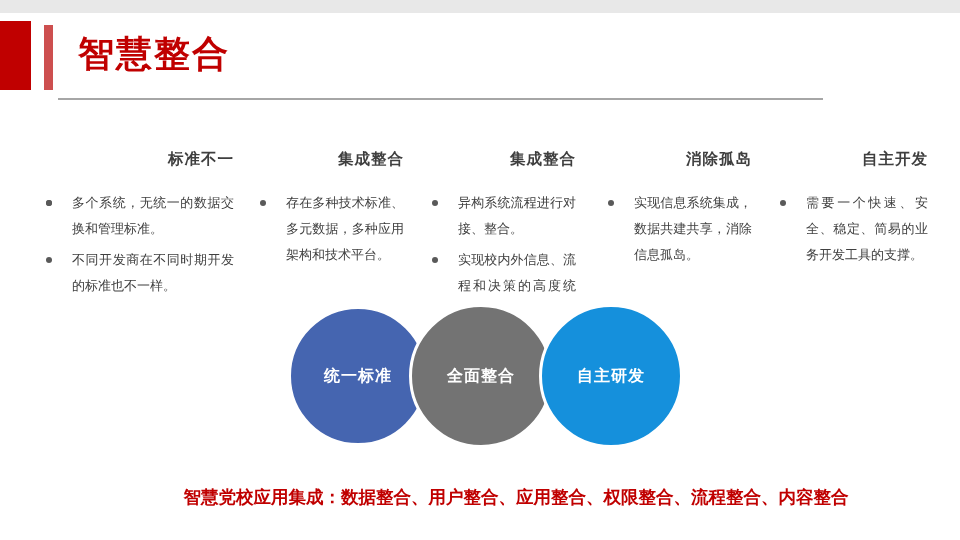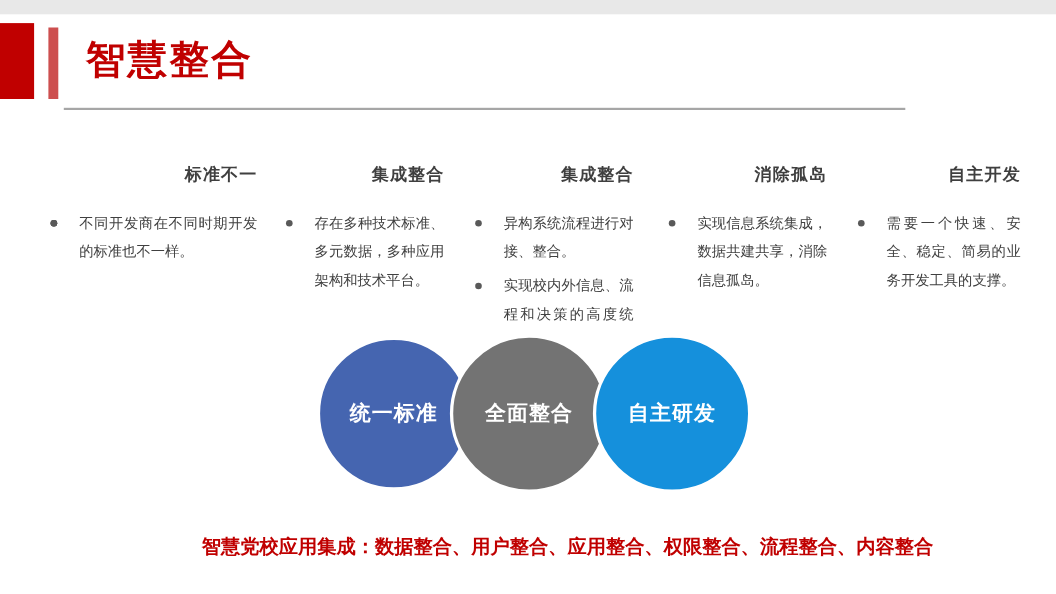--- a/index.html
+++ b/index.html
@@ -53,21 +53,21 @@
   .col-3{left:424px;width:152px;}
   .col-4{left:600px;width:152px;}
   .col-5{left:772px;width:156px;}
   
   .circle{
     position:absolute;
     border-radius:50%;
     border:3px solid #ffffff;
     box-sizing:border-box;
     display:flex;align-items:center;justify-content:center;
-    color:#ffffff;font-size:19px;font-weight:bold;
+    color:#ffffff;font-size:16px;font-weight:bold;
     letter-spacing:1px;
   }
   .circle-1{left:288px;top:293px;width:140px;height:140px;z-index:1;}
   .circle-2{left:409px;top:291px;width:144px;height:144px;z-index:2;}
   .circle-3{left:539px;top:291px;width:144px;height:144px;z-index:3;}
   
   .footer-text{
     position:absolute;left:0;top:472px;width:960px;
     text-align:center;
     font-size:17.5px;font-weight:bold;
@@ -82,21 +82,21 @@
 
   <div class="accent-block" style="background-color: rgb(192, 0, 0);"></div>
   <div class="accent-bar" style="background-color: rgb(205, 79, 79);"></div>
   <h1 class="page-title" style="color: rgb(192, 0, 0);">智慧整合</h1>
   <div class="title-rule" style="background-color: rgb(166, 166, 166);"></div>
 
   <div class="col col-1">
     <h2>标准不一</h2>
     <ul>
         <li><span class="dot"></span></li>
-        <li><span class="dot"></span></li>
+        <li><span class="dot"></span><span>多个系统，无统一的数据交换和管理标准。</span></li>
         <li><span class="dot"></span><span>不同开发商在不同时期开发的标准也不一样。</span></li>
       </ul>
   </div>
   <div class="col col-2">
     <h2>集成整合</h2>
     <ul>
         <li><span class="dot"></span><span>存在多种技术标准、多元数据，多种应用架构和技术平台。</span></li>
       </ul>
   </div>
   <div class="col col-3">

